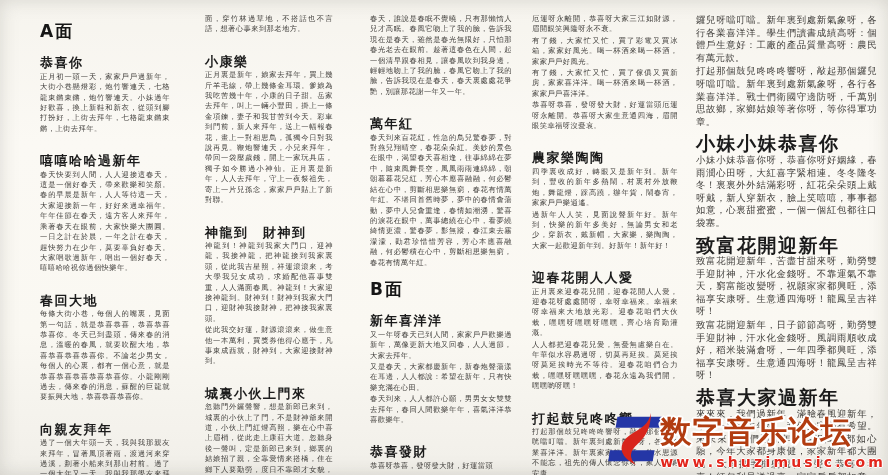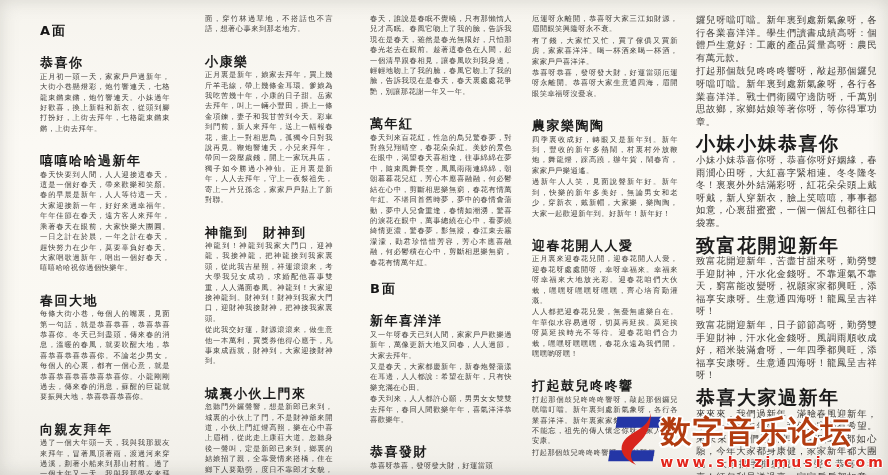--- a/index.html
+++ b/index.html
@@ -13,21 +13,21 @@
     position:absolute;top:14px;color:#3f3d3a;
     font-size:7.3px;line-height:10.4px;letter-spacing:.4px;
     text-align:justify;
   }
   .col[data-col="0"]{left:40px;top:26px;width:130px;}
   .col[data-col="1"]{left:205px;width:128px;}
   .col[data-col="2"]{left:370px;width:142px;}
   .col[data-col="3"]{left:532px;width:146px;}
   .col[data-col="4"]{left:696px;width:181px;font-size:9.4px;line-height:12.6px;}
   .side-label{
-    font-size:13px;font-weight:700;color:#161616;margin:16px 0 4px 0;letter-spacing:2px;
+    font-size:17px;font-weight:700;color:#161616;margin:16px 0 4px 0;letter-spacing:2px;
   }
   .side-label:first-child{margin-top:0;}
   .song-title{
     font-size:13px;font-weight:700;color:#1b1b1b;margin:22px 0 3px 0;letter-spacing:1.5px;
   }
   .song-title:first-child{margin-top:0;}
   .col[data-col="4"] .song-title{font-size:19px;margin:9px 0 4px 0;}
   .lyrics{margin:0 0 1px 0;}
   
   .watermark{
@@ -83,20 +83,21 @@
       <div class="side-label">B面</div>
       <h3 class="song-title">新年喜洋洋</h3>
       <p class="lyrics">又一年呀春天已到人間，家家戶戶歡樂過新年，萬像更新大地又回春，人人過節，大家去拜年。</p>
       <p class="lyrics">又是春天，大家都慶新年，新春炮聲蕩漾在耳邊，人人都說：希望在新年，只有快樂充滿在心田。</p>
       <p class="lyrics">春天到來，人人都許心願，男男女女雙雙去拜年，春回人間歡樂年年，喜氣洋洋恭喜歡樂年。</p>
       <h3 class="song-title">恭喜發財</h3>
       <p class="lyrics">恭喜呀恭喜，發呀發大財，好運當頭</p>
     </div>
   <div class="col" data-col="3">
       <p class="lyrics">厄運呀永離開，恭喜呀大家三江如財源，眉開眼笑興隆呀永不衰。</p>
+      <p class="lyrics">有了錢，大家忙又忙，買了彩電又買冰箱，家家好風光。喝一杯酒來喝一杯酒，家家戶戶好風光。</p>
       <p class="lyrics">有了錢，大家忙又忙，買了傢俱又買新房，家家喜洋洋。喝一杯酒來喝一杯酒，家家戶戶喜洋洋。</p>
       <p class="lyrics">恭喜呀恭喜，發呀發大財，好運當頭厄運呀永離開。恭喜呀大家生意通四海，眉開眼笑幸福呀沒憂哀。</p>
       <h3 class="song-title">農家樂陶陶</h3>
       <p class="lyrics">四季裏收成好，轉眼又是新年到。新年到，豐收的新年多熱鬧，村裏村外放鞭炮，舞龍燈，踩高蹺，辦年貨，鬧春宵，家家戶戶樂逍遙。</p>
       <p class="lyrics">過新年人人笑，見面說聲新年好。新年到，快樂的新年多美好，無論男女和老少，穿新衣，戴新帽，大家樂，樂陶陶，大家一起歡迎新年到。好新年！新年好！</p>
       <h3 class="song-title">迎春花開人人愛</h3>
       <p class="lyrics">正月裏來迎春花兒開，迎春花開人人愛，迎春花呀處處開呀，幸呀幸福來。幸福來呀幸福來大地放光彩。迎春花咱們大伙栽，嘿嘿呀嘿嘿呀嘿嘿，齊心培育勤灌溉。</p>
       <p class="lyrics">人人都把迎春花兒愛，無憂無慮樂自在。年華似水容易過呀，切莫再延挨。莫延挨呀莫延挨時光不等待。迎春花咱們合力栽，嘿嘿呀嘿嘿嘿，春花永遠為我們開，嘿嘿喲呀嘿！</p>
       <h3 class="song-title">打起鼓兒咚咚響</h3>
       <p class="lyrics">打起那個鼓兒咚咚咚響呀，敲起那個鑼兒咣噹叮噹。新年裏到處新氣象呀，各行各業喜洋洋。新年裏家家祭祖呀，飲水思源不能忘，祖先的傳人懷念你呀，家人同樂安康。</p>

